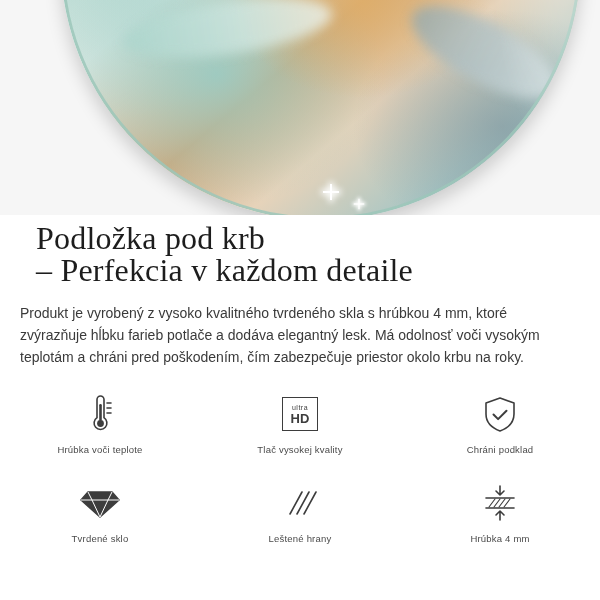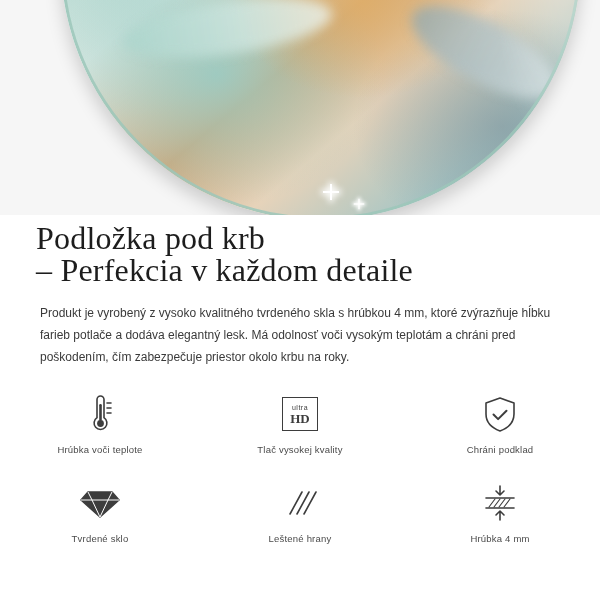--- a/index.html
+++ b/index.html
@@ -111,22 +111,22 @@
     font-size: 32px;
     line-height: 32px;
     font-weight: 400;
     color: #1d1d1d;
     letter-spacing: 0.2px;
   }
   .headline .line2 { display: block; }
 
   .paragraph {
     margin: 16px 0 0 0;
-    padding: 0 40px;
-    font-size: 12px;
+    padding: 0 20px;
+    font-size: 14px;
     line-height: 22px;
     color: #3a3a3a;
     max-width: 540px;
   }
 
   
   .features {
     position: absolute;
     top: 392px;
     left: 0;
@@ -167,21 +167,20 @@
   .ultrahd-box .u-top {
     font-size: 7px;
     letter-spacing: 0.5px;
     color: #3d3d3d;
   }
   .ultrahd-box .u-bot {
     font-size: 13px;
     font-weight: bold;
     color: #3d3d3d;
     margin-top: 1px;
-    font-family: Liberation Serif, serif;
   }
 </style>
 </head>
 <body>
 
 <div class="hero">
   <div class="hero-bg"></div>
   <div class="glass-disc">
 
     <div class="marble-vein v3"></div>

